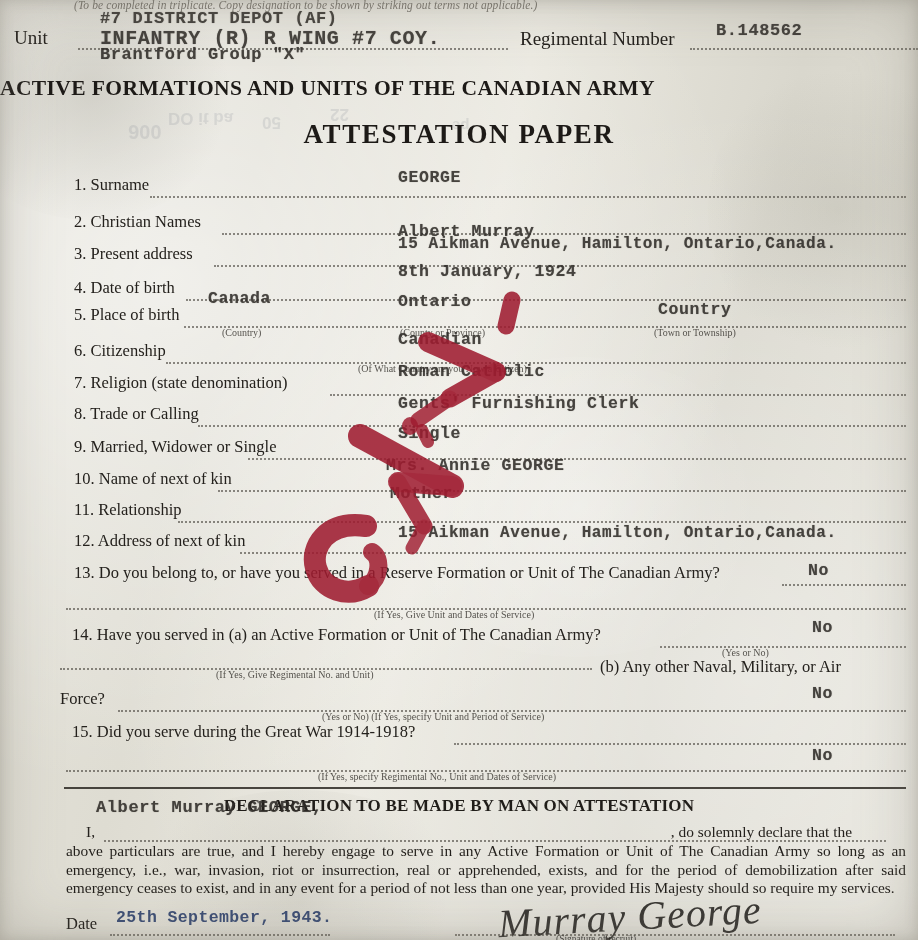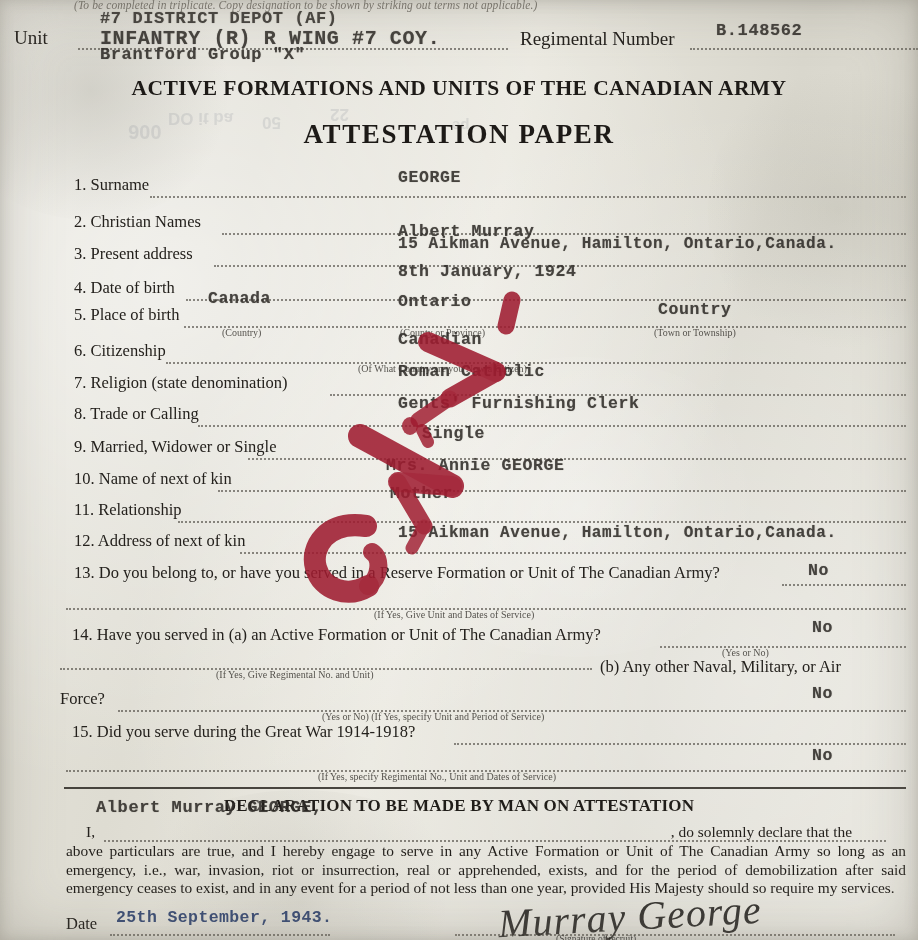--- a/index.html
+++ b/index.html
@@ -56,21 +56,21 @@
   .unit-dots{position:absolute;left:78px;top:48px;width:430px;}
   .reg-label{position:absolute;left:520px;top:28px;font-size:19px;}
   .reg-dots{position:absolute;left:690px;top:48px;width:228px;}
 
   .t-depot{position:absolute;left:100px;top:9px;font-size:17px;}
   .t-inf{position:absolute;left:100px;top:27px;font-size:20px;}
   .t-brant{position:absolute;left:100px;top:45px;font-size:17px;}
   .t-reg{position:absolute;left:716px;top:21px;font-size:17px;}
 
   .title1{
-    position:absolute;left:0;right:0;top:76px;text-align:center;
+    position:absolute;left:0;right:0;top:76px;text-align:left;
     font-size:21.5px;font-weight:700;letter-spacing:.4px;color:#1d1a17;
     font-family:"Liberation Serif",serif;
   }
   .title2{
     position:absolute;left:0;right:0;top:119px;text-align:center;
     font-size:27px;font-weight:700;letter-spacing:1.6px;color:#1d1a17;
   }
   .rlabel{position:absolute;left:74px;font-size:16.5px;white-space:nowrap;}
   .rdots{position:absolute;}
   .rval{position:absolute;font-size:16.5px;white-space:nowrap;}
@@ -202,21 +202,21 @@
       <span>Trade or Calling</span>
     </div>
     <div class="rdots dotline" style="left:198px;top:425px;width:708px;"></div>
     <div class="rval typed" style="left:398px;top:394px;">Gents' Furnishing Clerk</div>
 
     <div class="rlabel printed" style="top:437px;">
       <span>9.</span>
       <span>Married, Widower or Single</span>
     </div>
     <div class="rdots dotline" style="left:248px;top:458px;width:658px;"></div>
-    <div class="rval typed" style="left:398px;top:424px;margin-left:24px;">Single</div>
+    <div class="rval typed" style="left:398px;top:424px;">Single</div>
 
     <div class="rlabel printed" style="top:469px;">
       <span>10.</span>
       <span>Name of next of kin</span>
     </div>
     <div class="rdots dotline" style="left:218px;top:490px;width:688px;"></div>
     <div class="rval typed" style="left:386px;top:456px;">Mrs. Annie GEORGE</div>
 
     <div class="rlabel printed" style="top:500px;">
       <span>11.</span>

